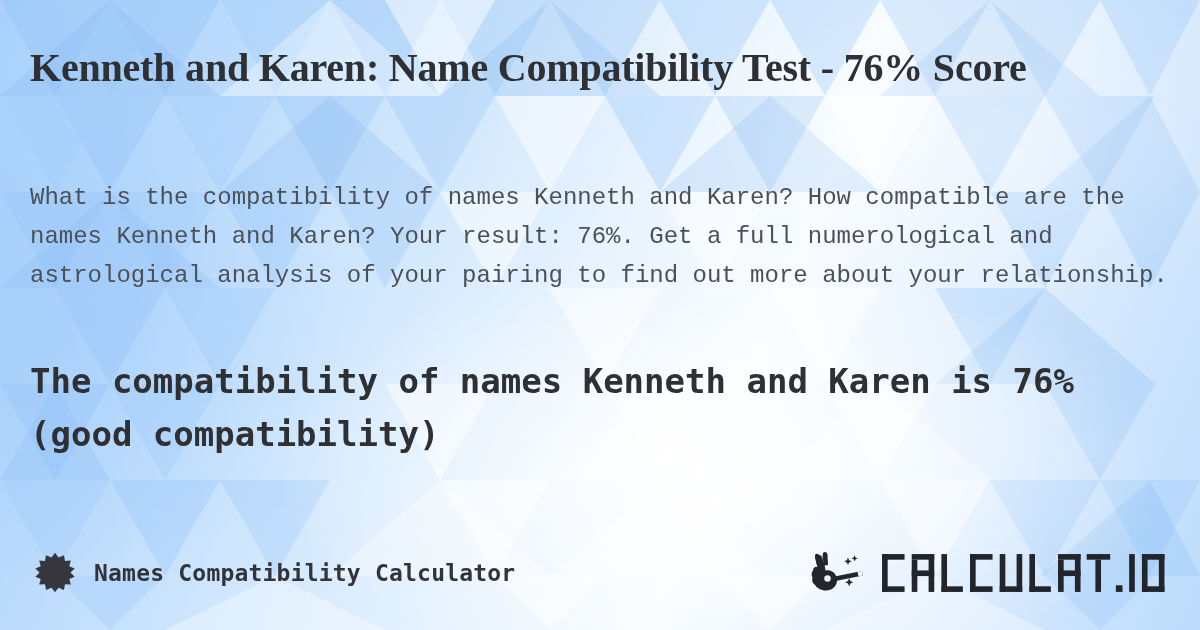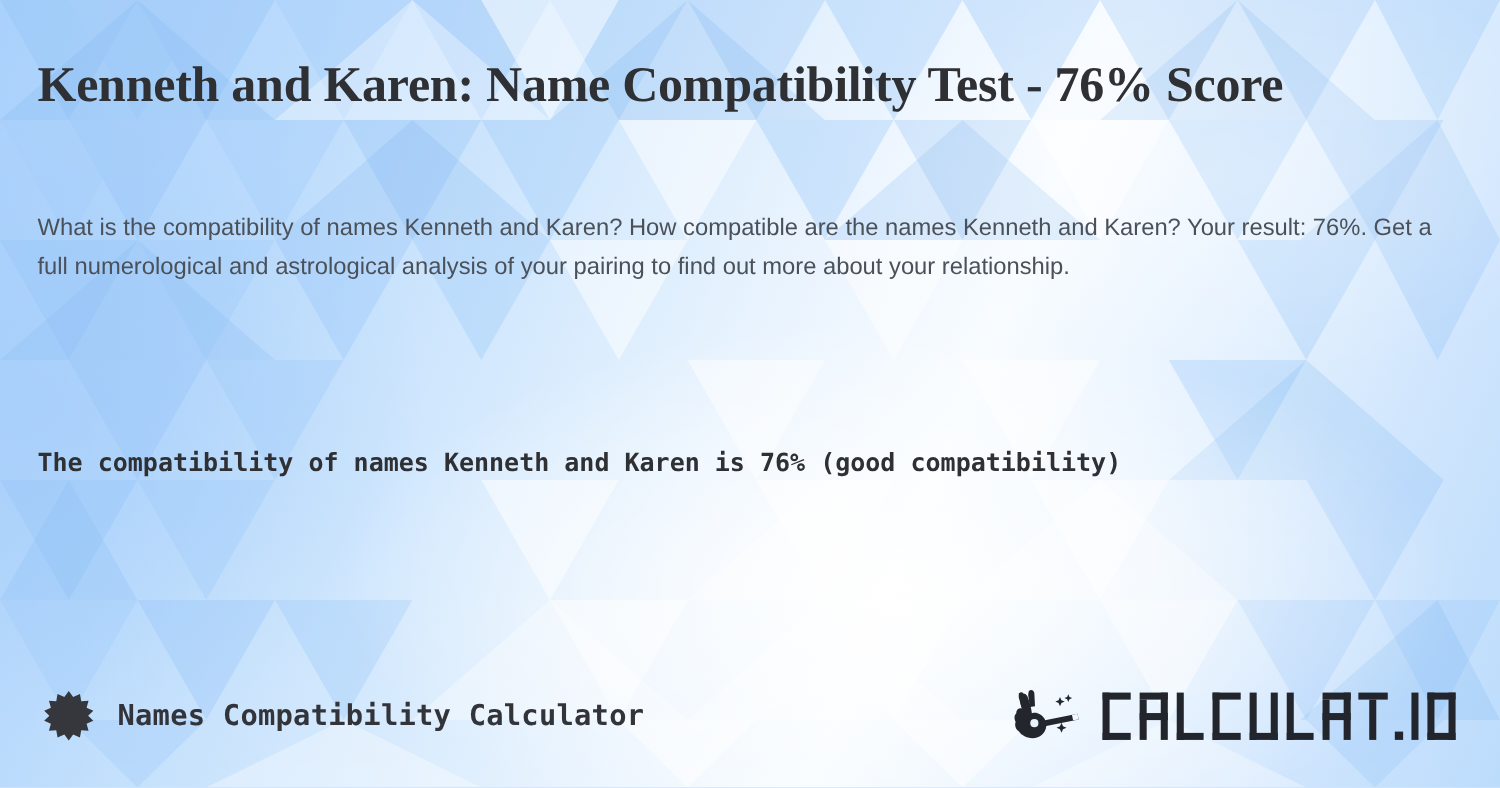--- a/index.html
+++ b/index.html
@@ -69,38 +69,38 @@
     font-size: 40px;
     font-weight: bold;
     line-height: 1.42;
     letter-spacing: -0.2px;
     color: #2f3033;
   }
 
   #intro-text {
     position: absolute;
     left: 30px;
-    top: 168px;
+    top: 178px;
     width: 1140px;
     margin: 0;
-    font-family: Liberation Sans, sans-serif;
-    font-size: 19px;
+    font-family: Liberation Mono, monospace;
+    font-size: 24px;
     font-weight: normal;
     line-height: 1.63;
     color: #4b5159;
   }
 
   #result-text {
     position: absolute;
     left: 30px;
     top: 355px;
     width: 1145px;
     margin: 0;
     font-family: "DejaVu Sans Mono", monospace;
-    font-size: 20px;
+    font-size: 34px;
     font-weight: bold;
     line-height: 1.55;
     color: #2f3033;
   }
 
   #footer {
     position: absolute;
     left: 0;
     right: 0;
     bottom: 26px;

